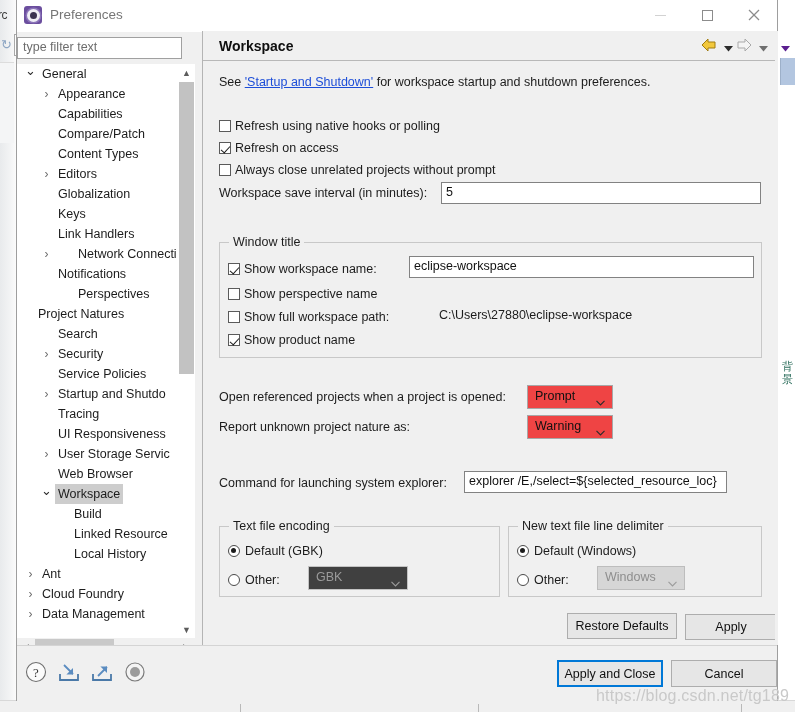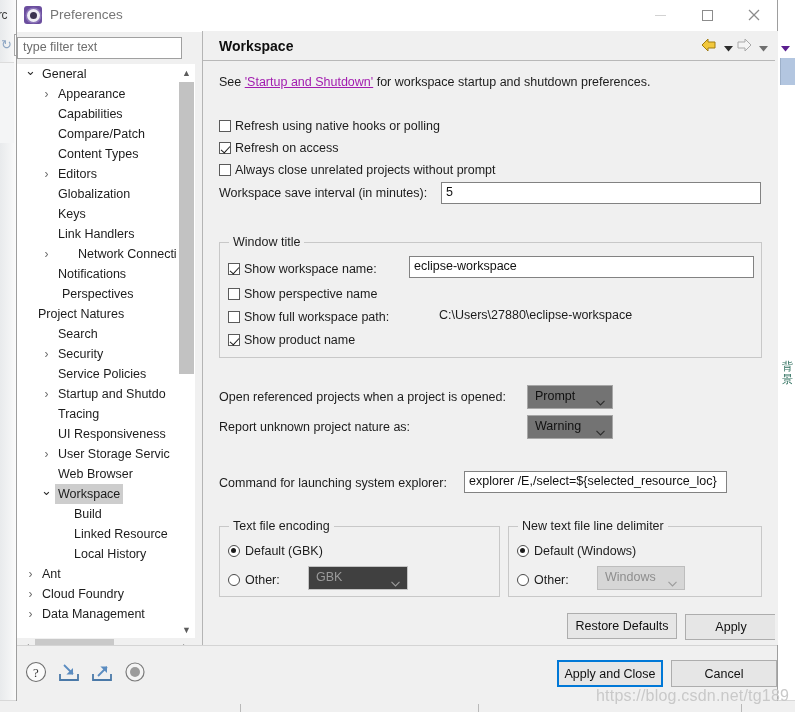--- a/index.html
+++ b/index.html
@@ -309,21 +309,21 @@
   }
 
   .see-line {
     position: absolute;
     left: 16px; top: 15px;
     font-size: 12.5px;
     color: #1c1c1c;
     white-space: nowrap;
   }
   .see-line a {
-    color: #a21caf;
+    color: #1d4ed8;
     text-decoration: underline;
   }
 
   
   .cb-row {
     position: absolute;
     left: 16px;
     font-size: 12.5px;
     color: #1c1c1c;
     white-space: nowrap;
@@ -381,21 +381,21 @@
     font-size: 12.5px;
     color: #1c1c1c;
     white-space: nowrap;
   }
 
   
   .combo {
     position: absolute;
     height: 24px;
     border: 1px solid #a7a7a7;
-    background: #737373;
+    background: #ef4444;
     box-sizing: border-box;
     font-size: 12.5px;
     color: #111;
     padding: 3px 0 0 7px;
   }
   .combo .cv { display: inline-block; }
   .combo .arrow {
     position: absolute;
     right: 7px; top: 9px;
     width: 9px; height: 6px;
@@ -542,21 +542,21 @@
           <div class="tree-item"><span class="tw" style="left: 24px; font-size: 12px;">›</span><span class="label" style="margin-left: 38px;">Appearance</span></div>
           <div class="tree-item"><span class="label" style="margin-left: 38px;">Capabilities</span></div>
           <div class="tree-item"><span class="label" style="margin-left: 38px;">Compare/Patch</span></div>
           <div class="tree-item"><span class="label" style="margin-left: 38px;">Content Types</span></div>
           <div class="tree-item"><span class="tw" style="left: 24px; font-size: 12px;">›</span><span class="label" style="margin-left: 38px;">Editors</span></div>
           <div class="tree-item"><span class="label" style="margin-left: 38px;">Globalization</span></div>
           <div class="tree-item"><span class="label" style="margin-left: 38px;">Keys</span></div>
           <div class="tree-item"><span class="label" style="margin-left: 38px;">Link Handlers</span></div>
           <div class="tree-item"><span class="tw" style="left: 24px; font-size: 12px;">›</span><span class="label" style="margin-left: 58px; text-align: right;">Network Connectio</span></div>
           <div class="tree-item"><span class="label" style="margin-left: 38px;">Notifications</span></div>
-          <div class="tree-item"><span class="label" style="margin-left: 42px;">Perspectives</span></div>
+          <div class="tree-item"><span class="label" style="margin-left: 58px;">Perspectives</span></div>
           <div class="tree-item"><span class="label" style="margin-left: 18px;">Project Natures</span></div>
           <div class="tree-item"><span class="label" style="margin-left: 38px;">Search</span></div>
           <div class="tree-item"><span class="tw" style="left: 24px; font-size: 12px;">›</span><span class="label" style="margin-left: 38px;">Security</span></div>
           <div class="tree-item"><span class="label" style="margin-left: 38px;">Service Policies</span></div>
           <div class="tree-item"><span class="tw" style="left: 24px; font-size: 12px;">›</span><span class="label" style="margin-left: 38px;">Startup and Shutdo</span></div>
           <div class="tree-item"><span class="label" style="margin-left: 38px;">Tracing</span></div>
           <div class="tree-item"><span class="label" style="margin-left: 38px;">UI Responsiveness</span></div>
           <div class="tree-item"><span class="tw" style="left: 24px; font-size: 12px;">›</span><span class="label" style="margin-left: 38px;">User Storage Servic</span></div>
           <div class="tree-item"><span class="label" style="margin-left: 38px;">Web Browser</span></div>
           <div class="tree-item selected"><span class="tw open" style="left: 24px; font-size: 13px; line-height: 14px;">⌄</span><span class="label" style="margin-left: 38px;">Workspace</span></div>

